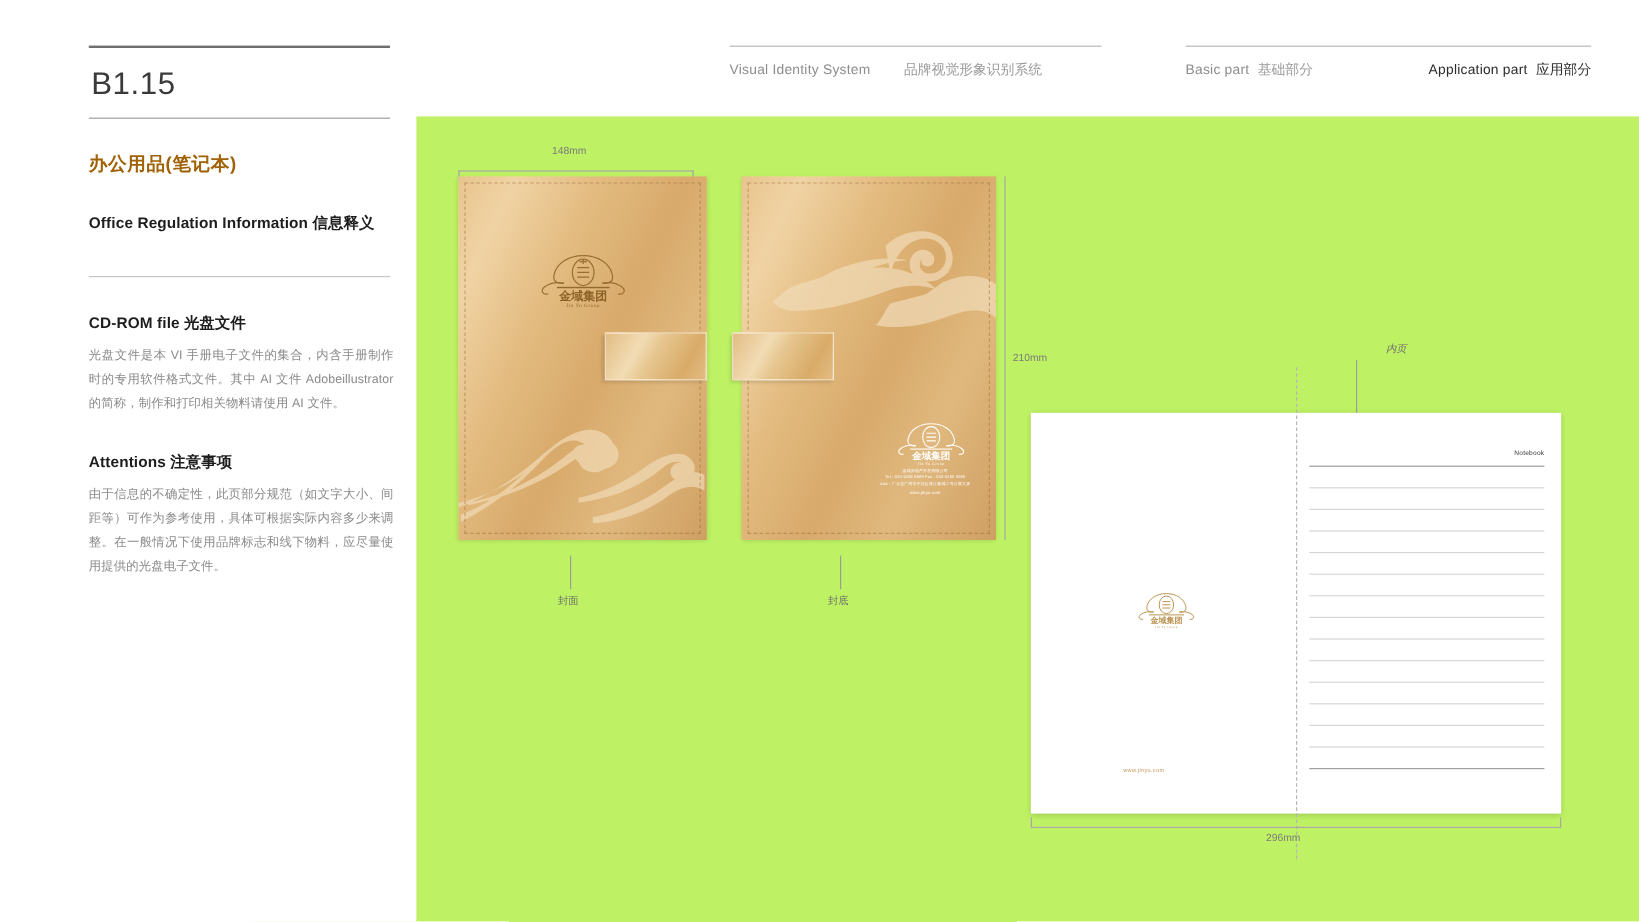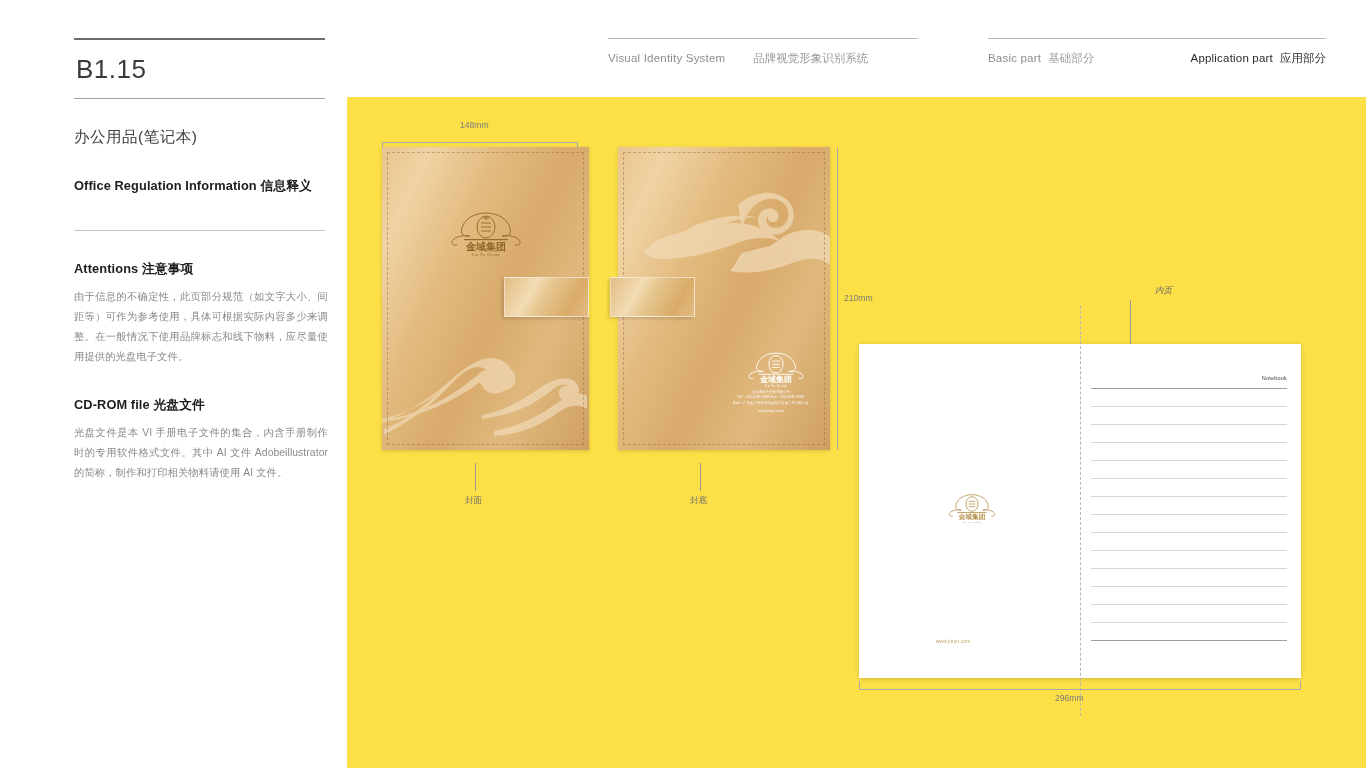--- a/index.html
+++ b/index.html
@@ -34,21 +34,21 @@
   #left-col {
     position: absolute; left: 74px; top: 38px; width: 254px;
   }
   .title-rule-top { height: 2px; background: #6e6e6e; width: 251px; }
   .code-no {
     font-size: 26px; color: #3a3a3a; letter-spacing: .5px;
     padding: 14px 0 13px 2px; font-weight: 400;
   }
   .title-rule-bot { height: 1px; background: #9e9e9e; width: 251px; }
   .section-title-cn {
-    font-size: 15.5px; color: #404040; font-weight: 400;
+    font-size: 15.5px; color: #a16207; font-weight: 700;
     padding-top: 28px; letter-spacing: .5px;
   }
 
   .blk { padding-top: 30px; }
   .blk-h {
     font-size: 12.8px; color: #1d1d1d; font-weight: 700;
     letter-spacing: .1px; padding-bottom: 9px;
   }
   .blk-p {
     font-size: 10.3px; color: #8a8a8a; line-height: 1.95;
@@ -59,21 +59,21 @@
     letter-spacing: .1px;
   }
   .hr-thin {
     height: 1px; background: #c6c6c6; width: 251px; margin-top: 26px;
   }
 
   
   #canvas {
     position: absolute; left: 347px; top: 97px;
     width: 1019px; height: 671px;
-    background: #fde047;
+    background: #bef264;
   }
 
   
   .dim-label {
     position: absolute; font-size: 8.6px; color: #7b7b7b;
     white-space: nowrap;
   }
   .dim-line-h { position: absolute; height: 1px; background: #a8a8a8; }
   .dim-line-v { position: absolute; width: 1px; background: #a8a8a8; }
   .tick-v { position: absolute; width: 1px; background: #a8a8a8; }
@@ -178,27 +178,27 @@
     <div class="section-title-cn">办公用品(笔记本)</div>
 
     <div class="blk">
       <div class="blk-h">Office Regulation Information 信息释义</div>
     </div>
 
 
     <div class="hr-thin"></div>
 
     <div class="blk">
+      <div class="blk-h">CD-ROM file 光盘文件</div>
+      <div class="blk-p">光盘文件是本 VI 手册电子文件的集合，内含手册制作时的专用软件格式文件。其中 AI 文件 Adobeillustrator 的简称，制作和打印相关物料请使用 AI 文件。</div>
+    </div>
+
+    <div class="blk">
       <div class="blk-h">Attentions 注意事项</div>
       <div class="blk-p">由于信息的不确定性，此页部分规范（如文字大小、间距等）可作为参考使用，具体可根据实际内容多少来调整。在一般情况下使用品牌标志和线下物料，应尽量使用提供的光盘电子文件。</div>
-    </div>
-
-    <div class="blk">
-      <div class="blk-h">CD-ROM file 光盘文件</div>
-      <div class="blk-p">光盘文件是本 VI 手册电子文件的集合，内含手册制作时的专用软件格式文件。其中 AI 文件 Adobeillustrator 的简称，制作和打印相关物料请使用 AI 文件。</div>
     </div>
   </div>
 
   <div id="canvas">
 
     <div class="dim-label" style="left:113px; top:23px;">148mm</div>
     <div class="dim-line-h" style="left:35px; top:45px; width:196px;"></div>
     <div class="tick-v" style="left:35px; top:45px; height:8px;"></div>
     <div class="tick-v" style="left:230px; top:45px; height:8px;"></div>
 

